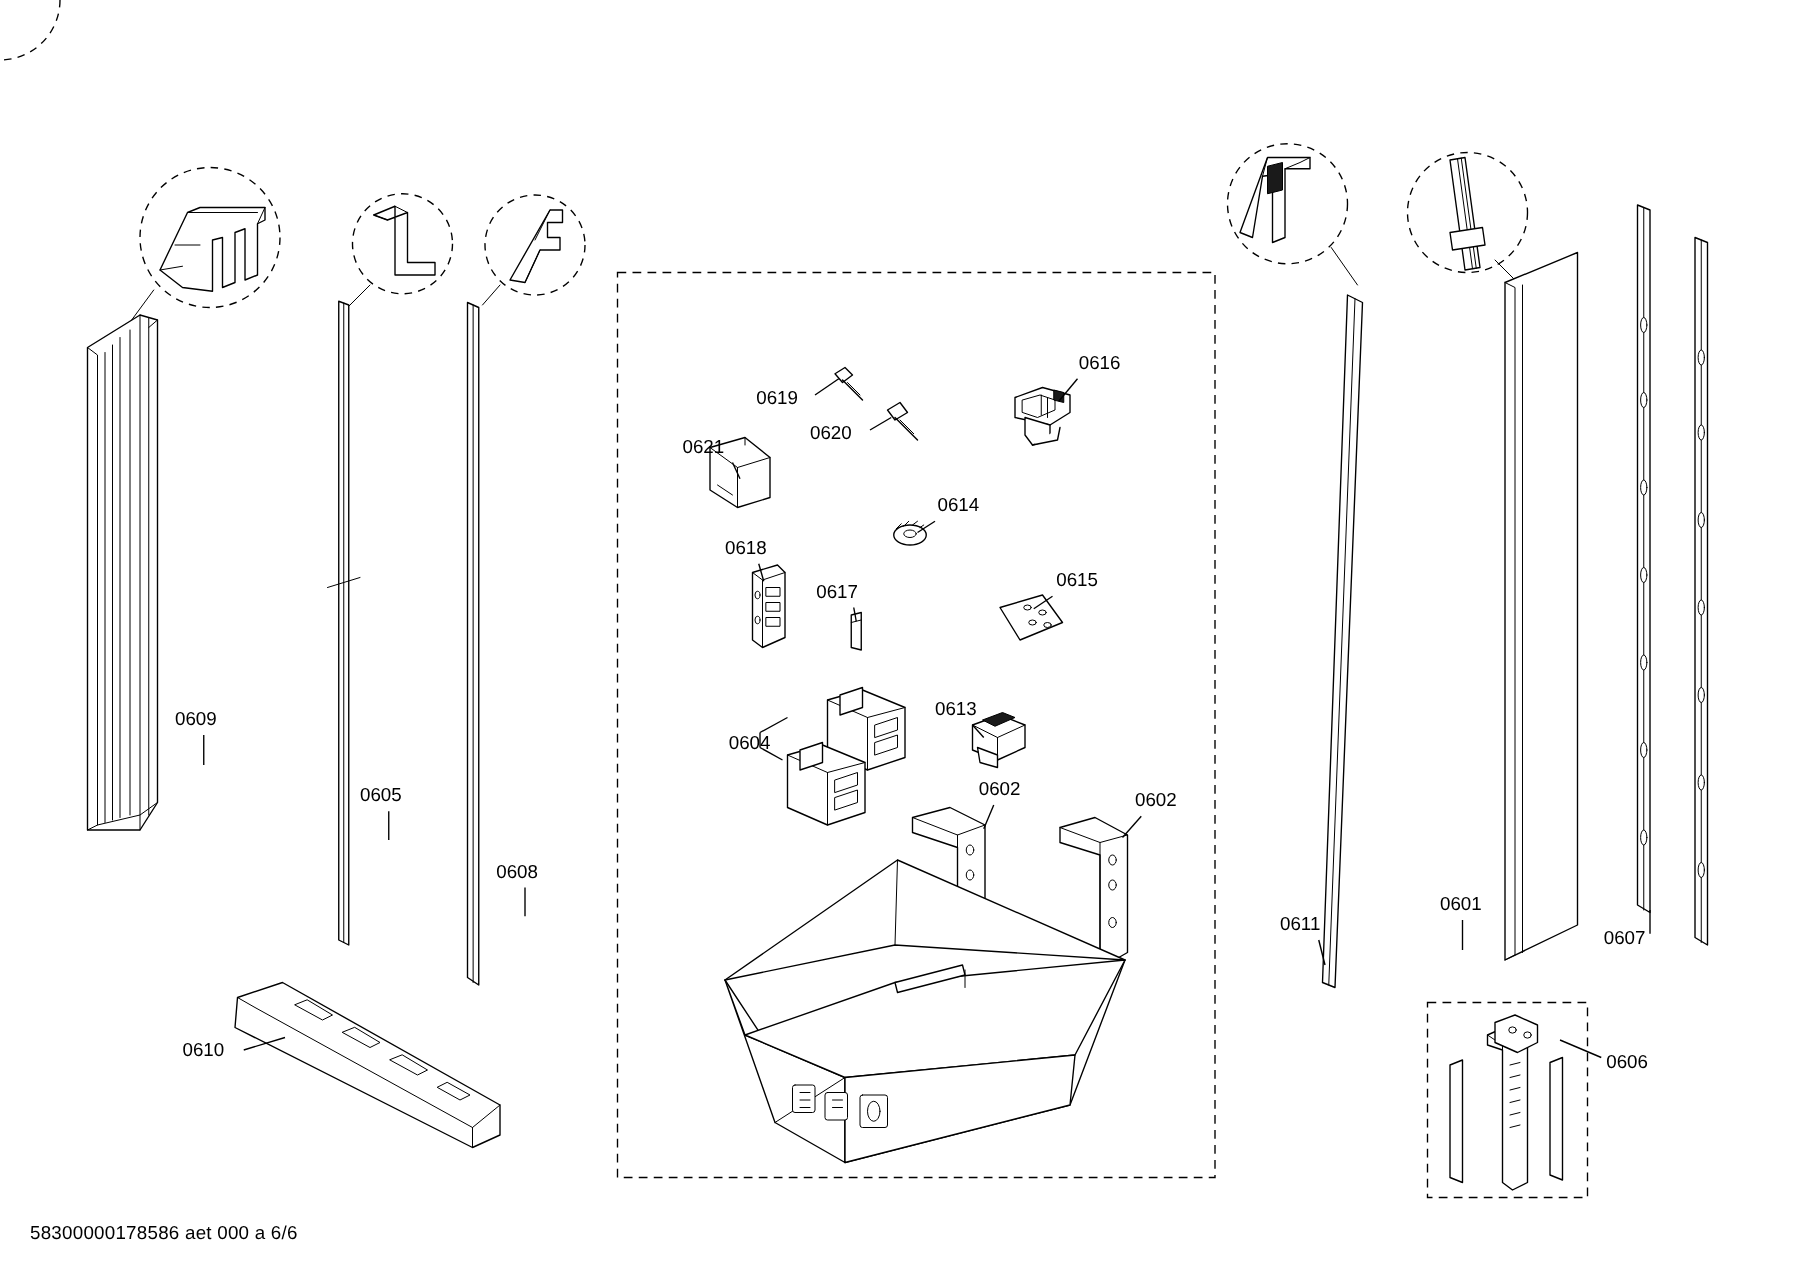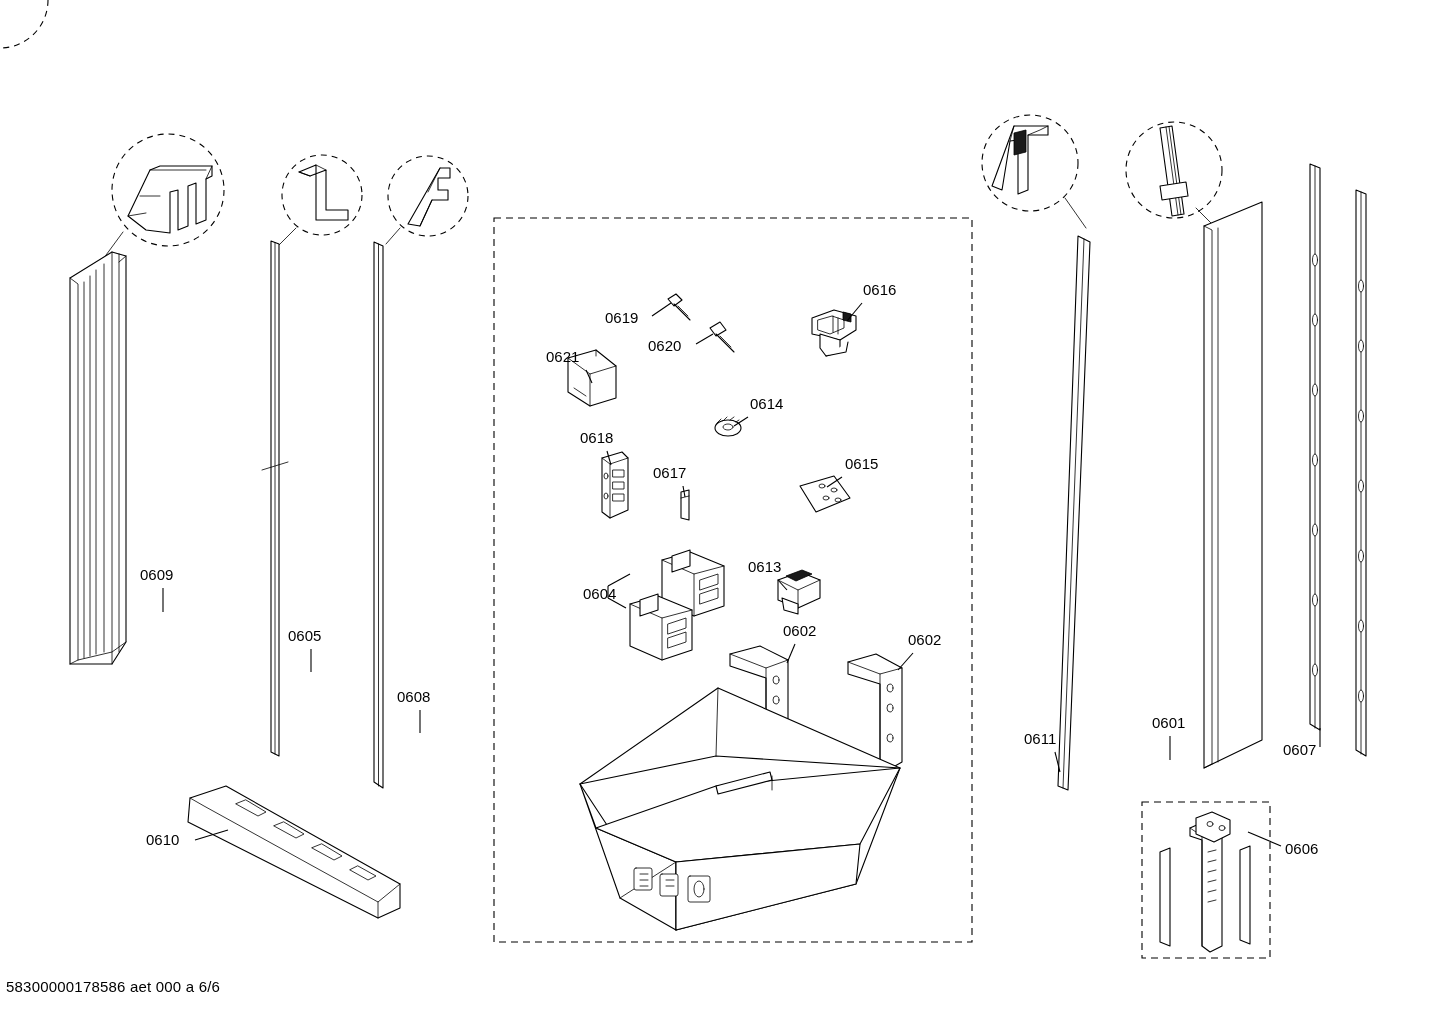--- a/index.html
+++ b/index.html
@@ -27,21 +27,21 @@
     width: 1442px;
     height: 1019px;
   }
   .lbl {
     font-family: "Liberation Sans", sans-serif;
     font-size: 15px;
     fill: #000000;
   }
   .footer-text {
     position: absolute;
-    left: 6px;
+    left: 24px;
     top: 978px;
     font-size: 15px;
     font-family: "Liberation Sans", sans-serif;
     color: #000000;
     letter-spacing: 0.2px;
   }
 </style>
 </head>
 <body>
 

